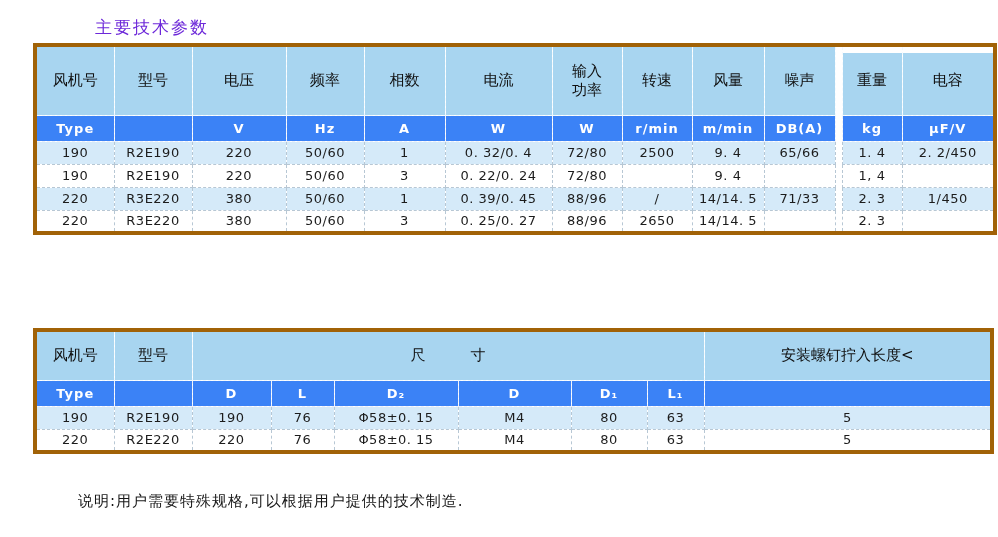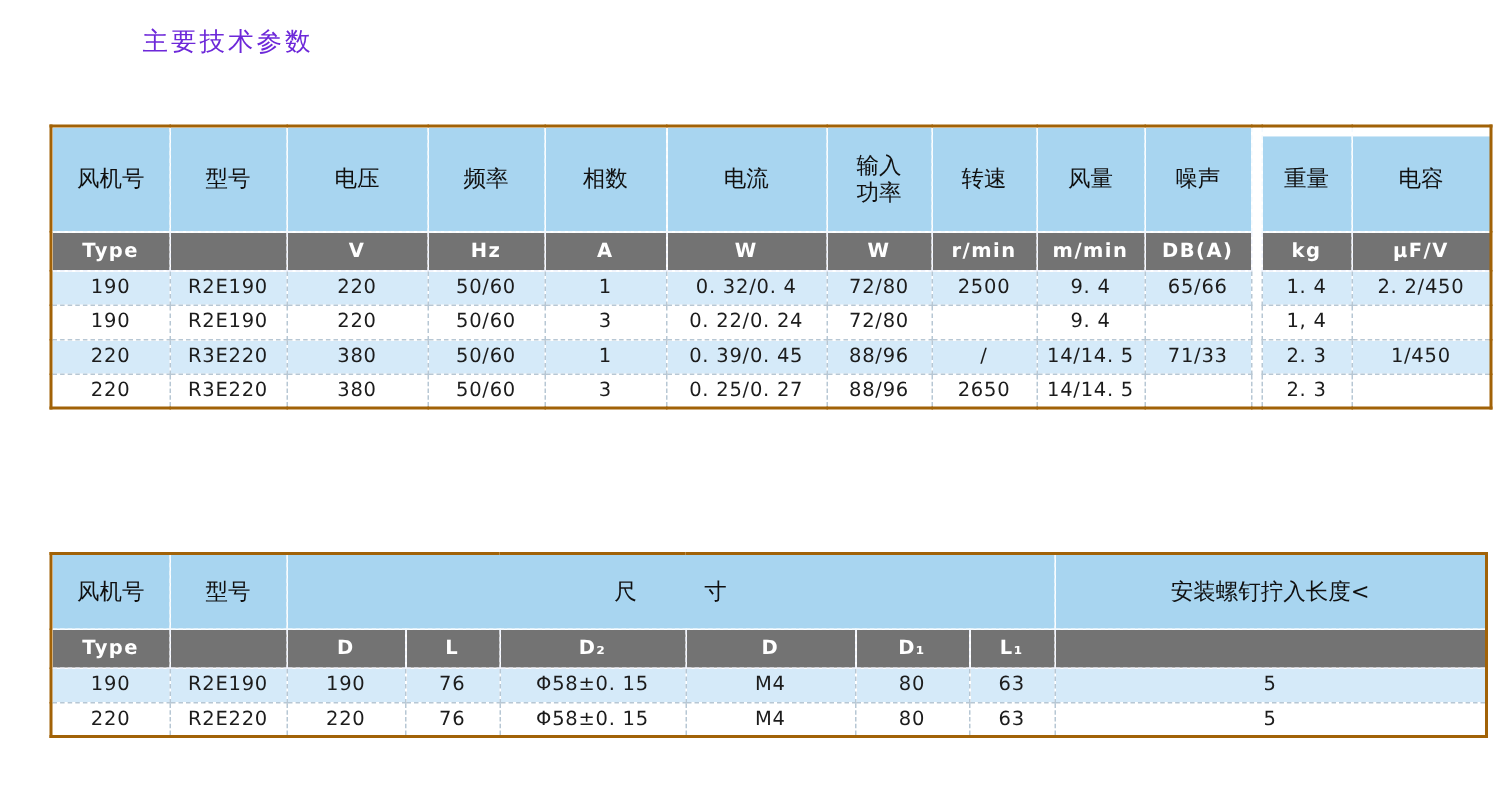--- a/index.html
+++ b/index.html
@@ -7,39 +7,38 @@
     position:relative;width:998px;height:537px;background:#ffffff;overflow:hidden;
     font-family:"DejaVu Sans","Liberation Sans",sans-serif;color:#1b1b1b;
   }
   .title{position:absolute;font-size:17px;letter-spacing:2px;color:#6d28d9;white-space:nowrap;}
   .title.t1{left:95px;top:16px;}
   .title.t2{left:97px;top:301px;}
   .note{position:absolute;left:78px;top:492px;font-size:15px;letter-spacing:1px;color:#161616;white-space:nowrap;}
 
   table.tbl{
     position:absolute;border-collapse:collapse;table-layout:fixed;
-    border:2px solid #a16207;
-    margin-top:40px;
+    border:4px solid #a16207;
   }
   table.t1{left:33px;top:43px;width:960px;}
   table.t2{left:33px;top:328px;width:957px;}
 
   .tbl th,.tbl td{
     text-align:center;vertical-align:middle;padding:0 2px;overflow:hidden;
   }
   
   .tbl th.h{
     background:#a8d5f0;border:1px dashed #f4fafe;
     font-size:15px;font-weight:400;color:#101010;white-space:pre-line;line-height:1.25;
   }
   
   .tbl th.h.s2{background:linear-gradient(#ffffff 0 6px,#a8d5f0 6px 100%);}
   
   .tbl td.u{
-    background:#737373;border:1px dashed #eef1fb;
+    background:#3b82f6;border:1px dashed #eef1fb;
     color:#ffffff;font-size:13px;font-weight:700;letter-spacing:1px;
   }
   
   .tbl td.d{
     background:#ffffff;border:1px dashed #b7c7d4;
     font-size:13px;color:#1c1c1c;letter-spacing:0.5px;
   }
   .tbl tr.alt td.d{background:#d5eaf9;}
   
   .tbl th.gap,.tbl td.gap{background:#ffffff;border:none;}
@@ -216,14 +215,15 @@
       <td class="d">76</td>
       <td class="d">Φ58±0. 15</td>
       <td class="d">M4</td>
       <td class="d">80</td>
       <td class="d">63</td>
       <td class="d">5</td>
     </tr>
   </tbody>
     </table>
 
+  <div class="note">说明:用户需要特殊规格,可以根据用户提供的技术制造.</div>
 
 </div>
 
 </body></html>

